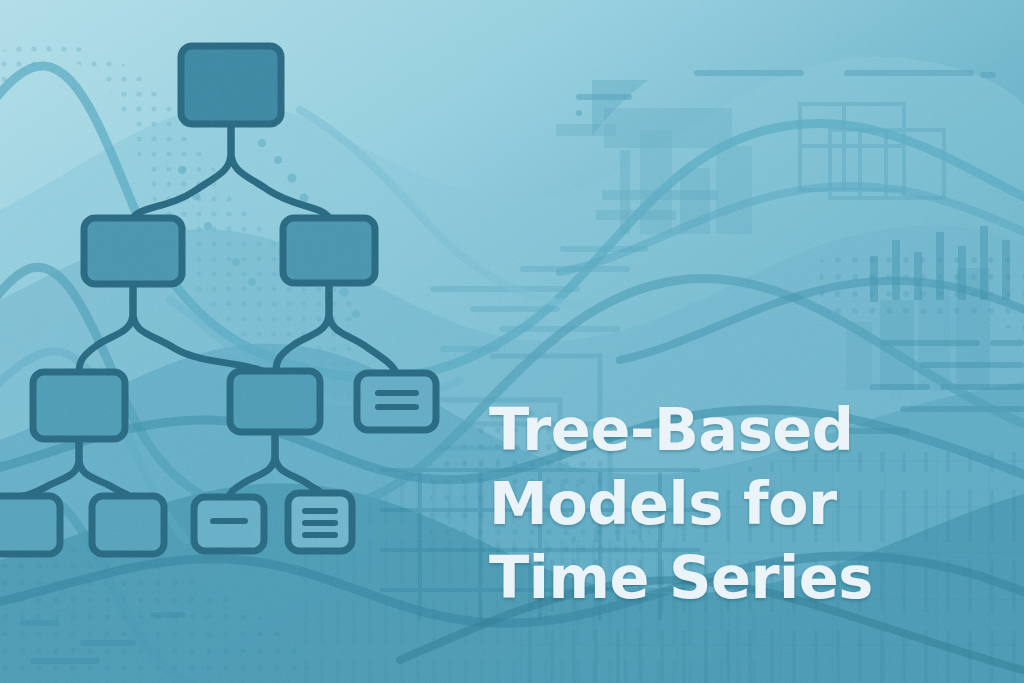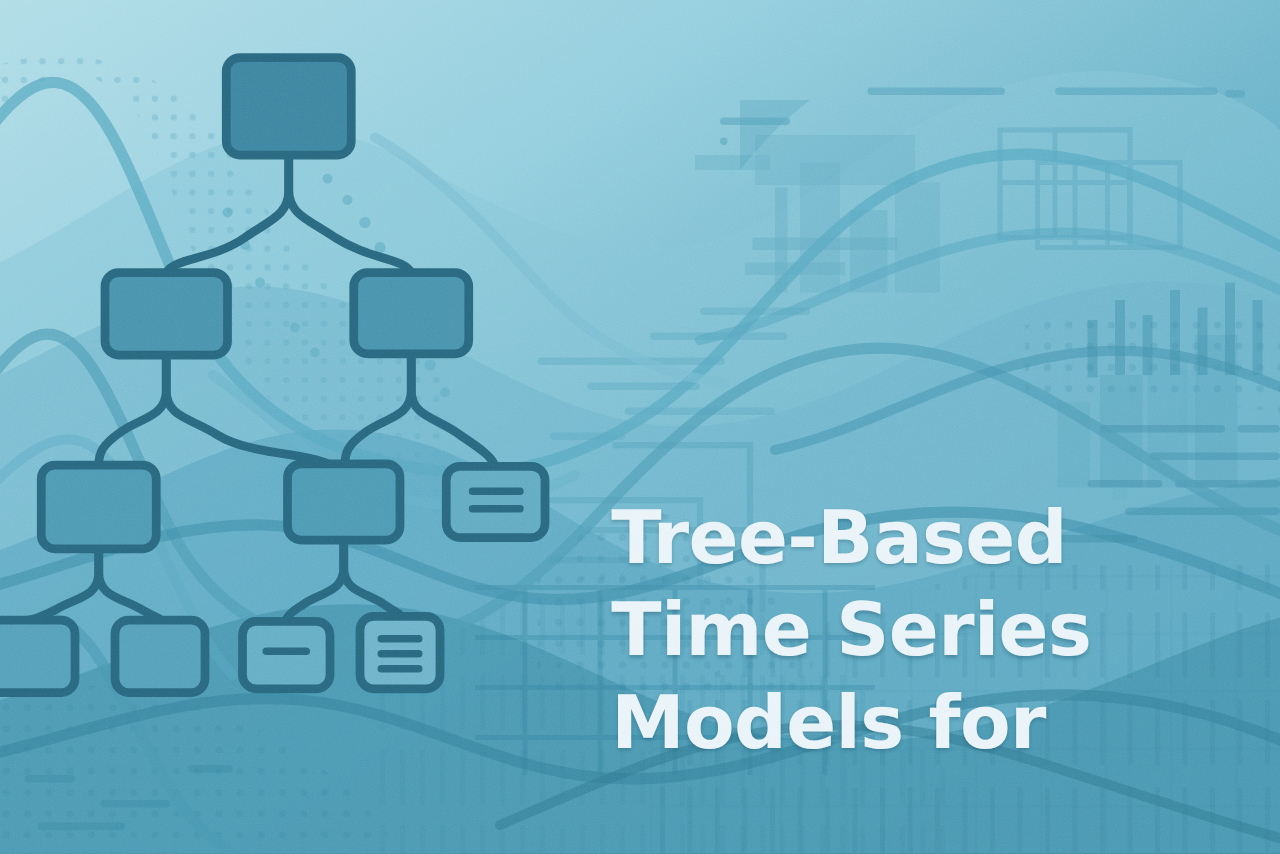--- a/index.html
+++ b/index.html
@@ -359,22 +359,22 @@
         <rect x="288" y="493" width="64" height="58" rx="11" ry="11" fill="#6fb4ca" stroke="#2a687f" stroke-width="7"></rect>
         <rect x="302" y="508" width="36" height="6" rx="3" fill="#2a687f"></rect>
         <rect x="302" y="520" width="36" height="6" rx="3" fill="#2a687f"></rect>
         <rect x="302" y="532" width="36" height="6" rx="3" fill="#2a687f"></rect>
       </g>
     </g>
   </svg>
 
   <div id="title-block">
     <span class="title-line">Tree-Based</span>
+    <span class="title-line">Models for</span>
     <span class="title-line">Time Series</span>
-    <span class="title-line">Models for</span>
   </div>
 
   <svg id="grain" viewBox="0 0 1024 683" preserveAspectRatio="none">
     <defs>
       <filter id="noiseF" x="0" y="0" width="100%" height="100%">
         <feTurbulence type="fractalNoise" baseFrequency="0.9" numOctaves="3" stitchTiles="stitch"></feTurbulence>
         <feColorMatrix type="saturate" values="0"></feColorMatrix>
       </filter>
     </defs>
     <rect width="1024" height="683" filter="url(#noiseF)" opacity="0.55"></rect>

